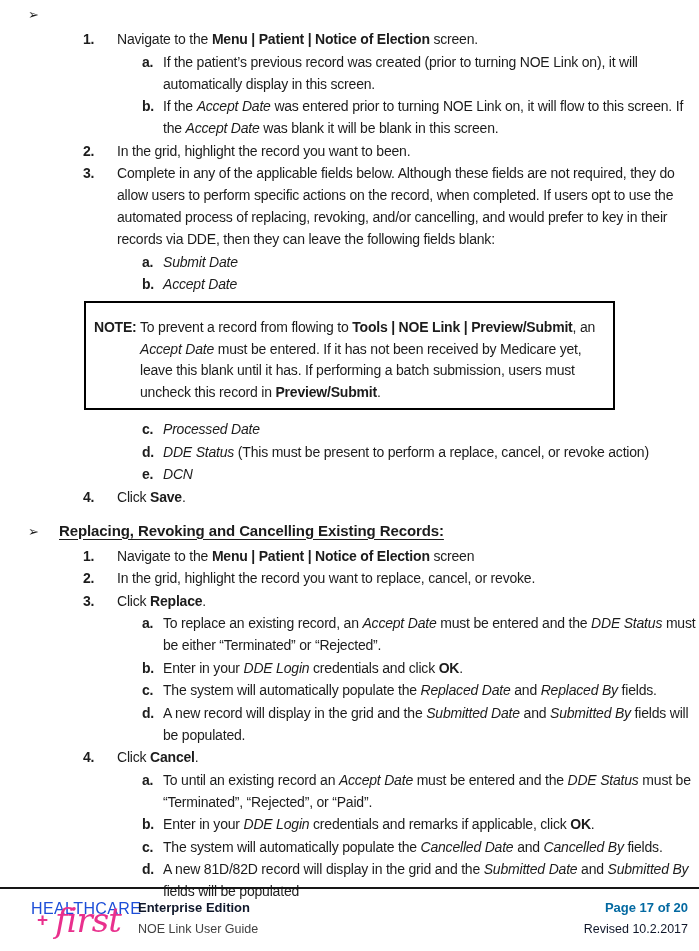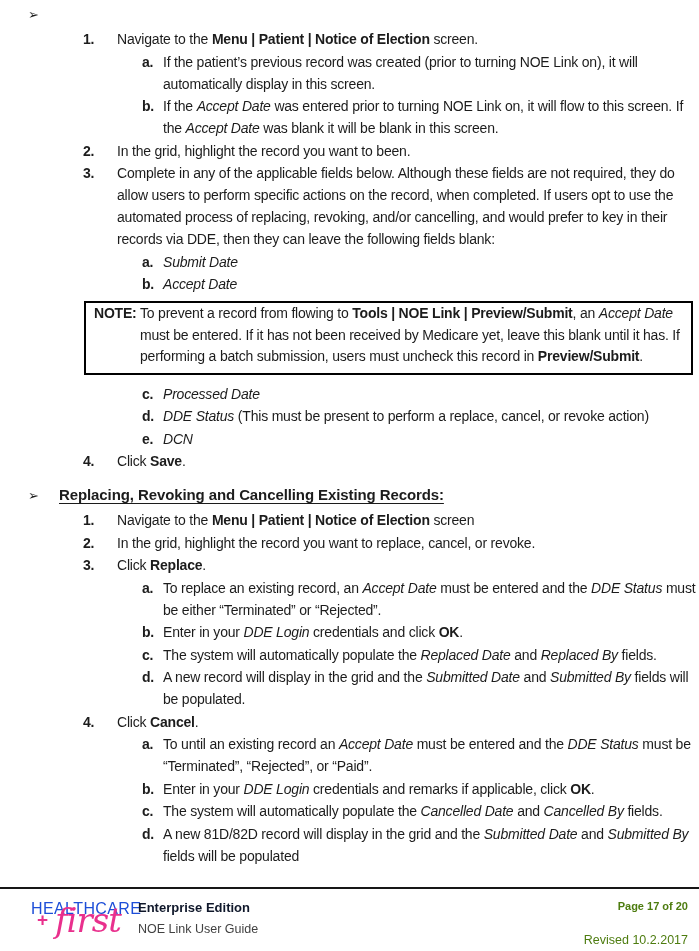--- a/index.html
+++ b/index.html
@@ -17,37 +17,37 @@
   .item { display:flex; line-height:22px; margin-bottom:0.5px; }
   .item .marker { font-weight:bold; flex:none; }
   .item.l1 { margin-left:83px; }
   .item.l1 .marker { width:34px; }
   .item.l1 .text { width:585px; }
   .item.l2 { margin-left:142px; }
   .item.l2 .marker { width:21px; }
   .item.l2 .text { width:536px; }
   .b { font-weight:bold;text-align:right; }
   .i { font-style:italic; }
-  .note { display:flex; margin:6px 0 8px 84px; width:609px; border:2px solid #000000;
-          padding:0 8px 5px 8px; line-height:21.5px; }
+  .note { display:flex; margin:6px 0 8px 84px; width:531px; border:2px solid #000000;
+          padding:14px 8px 5px 8px; line-height:21.5px; }
   .note .note-label { font-weight:bold; flex:none; width:46px; }
   .note .text { flex:1; }
   .footer-line { position:absolute; left:0; top:887px; width:699px; height:2px; background:#161616; }
   .footer { position:absolute; left:0; top:894px; width:699px; height:57px; }
   .logo { position:absolute; left:28px; top:2px; width:104px; height:52px; }
   .logo-top { position:absolute; left:3px; top:4px; font-size:16px; color:#1d4ed8; letter-spacing:0.4px; }
   .logo-plus { position:absolute; left:9px; top:13px; font-size:19px; font-weight:bold; color:#e9308d; }
   .logo-script { position:absolute; left:27px; top:4px; font-family:"DejaVu Serif", serif;
                  font-style:italic; font-size:34px; color:#e9308d; letter-spacing:-1px; }
   .footer-mid { position:absolute; left:138px; top:6px; }
   .footer-mid .line1 { font-weight:bold; color:#0f172a; font-size:13px; margin-bottom:7px; letter-spacing:0; }
   .footer-mid .line2 { color:#424242; font-size:12.5px; letter-spacing:0; }
   .footer-right { position:absolute; right:11px; top:6px; text-align:right; }
-  .footer-right .line1 { font-weight:bold; color:#4d7c0f; font-size:11px; margin-bottom:21px; letter-spacing:0; }
-  .footer-right .line2 { color:#4d7c0f; font-size:12.5px; letter-spacing:0; }
+  .footer-right .line1 { font-weight:bold; color:#0369a1; font-size:13px; margin-bottom:7px; letter-spacing:0; }
+  .footer-right .line2 { color:#0f172a; font-size:12.5px; letter-spacing:0; }
 </style>
 </head>
 <body>
 
 <div class="page">
 
   <main class="content">
       <section class="doc-section">
         <div class="sec-heading">
           <span class="sec-bullet">➢</span>

